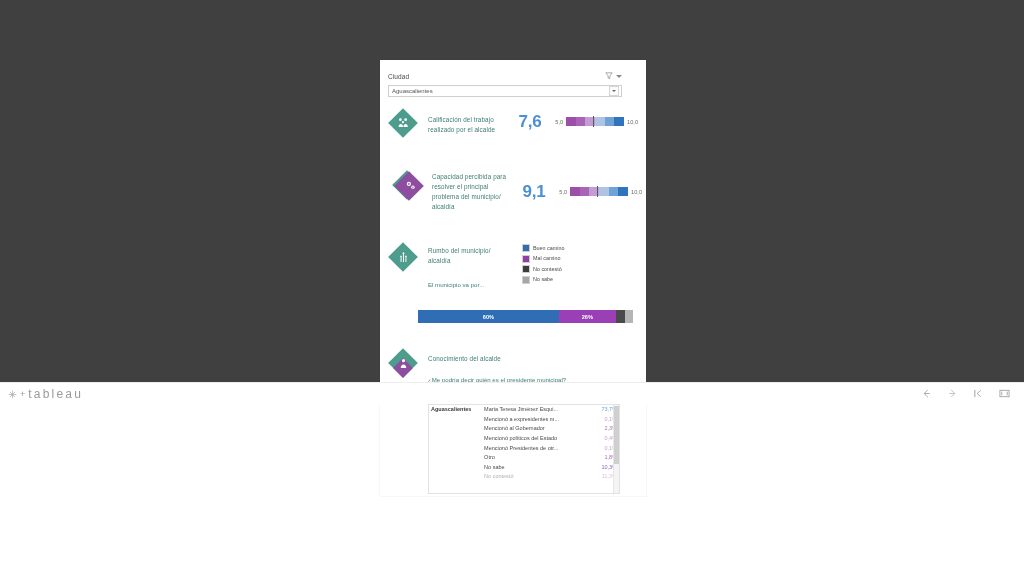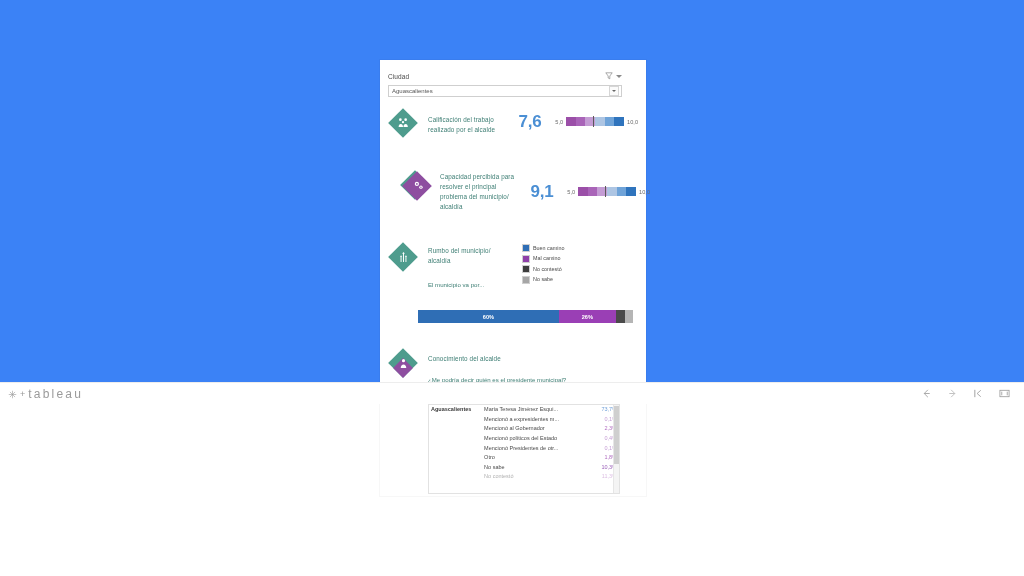--- a/index.html
+++ b/index.html
@@ -2,21 +2,21 @@
 <html><head>
 <meta charset="utf-8">
 <style>
   html, body {
     margin: 0; padding: 0;
     width: 1024px; height: 576px;
     background: #ffffff;
     font-family: "Liberation Sans", sans-serif;
     overflow: hidden;
   }
-  #root { position: relative; width: 1024px; height: 404px; background:#3b82f6; }
+  #root { position: relative; width: 1024px; height: 404px; background:#404040; }
 
   
   .dashboard {
     position: absolute;
     left: 380px; top: 60px;
     width: 266px; height: 436px;
     background: #ffffff;
     box-shadow: 0 0 0 1px rgba(0,0,0,0.03);
   }
 
@@ -153,21 +153,21 @@
             <i style="background:#c49cd4"></i>
             <i style="background:#adc5e3"></i>
             <i style="background:#6fa3d8"></i>
             <i style="background:#2f74bd"></i>
           <span class="scale-tick" style="left:47%;"></span>
         </span>
         <span class="scale-end">10,0</span>
       </div>
     </div>
 
-    <div class="kpi" style="left:20px; top:110px; width:250px;">
+    <div class="kpi" style="left:12px; top:110px; width:250px;">
       <div class="badge">
         <div class="diamond" style="background:#4e9c8d;"></div>
         <div class="diamond" style="background:#8e4ea0; left:58%; top:52%;"></div>
         <div class="glyph" style="left:3px;">
           <svg width="13" height="13" viewBox="0 0 16 16">
             <g fill="#fff">
               <circle cx="6" cy="6" r="2.6"></circle>
                 <circle cx="11" cy="10" r="2.1"></circle>
             </g>
             <circle cx="6" cy="6" r="1.1" fill="#8e4ea0"></circle>

